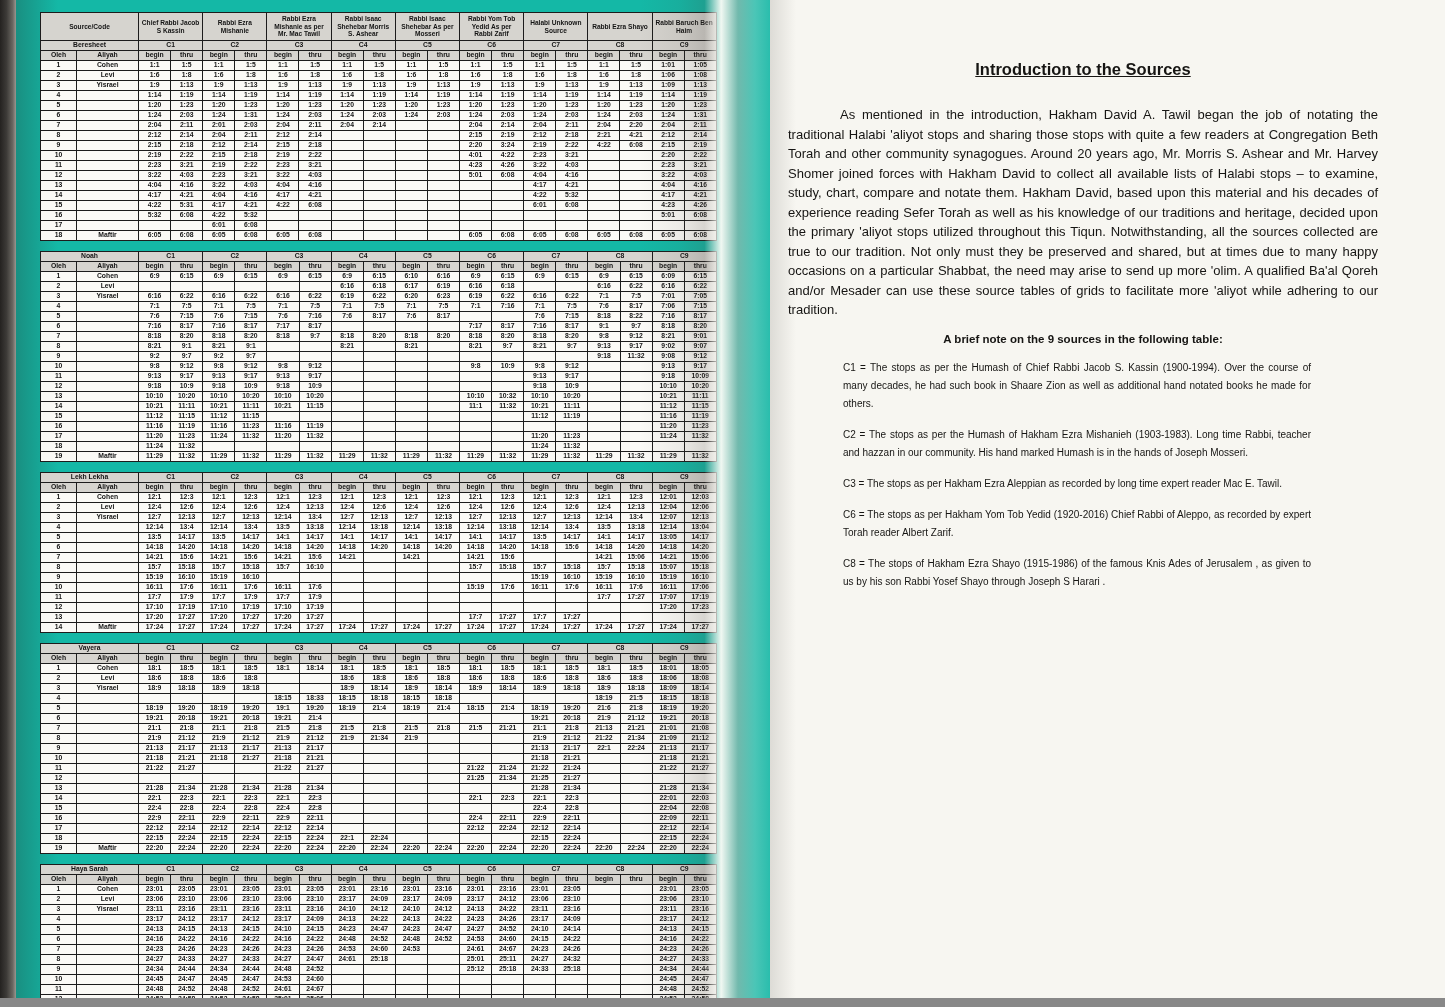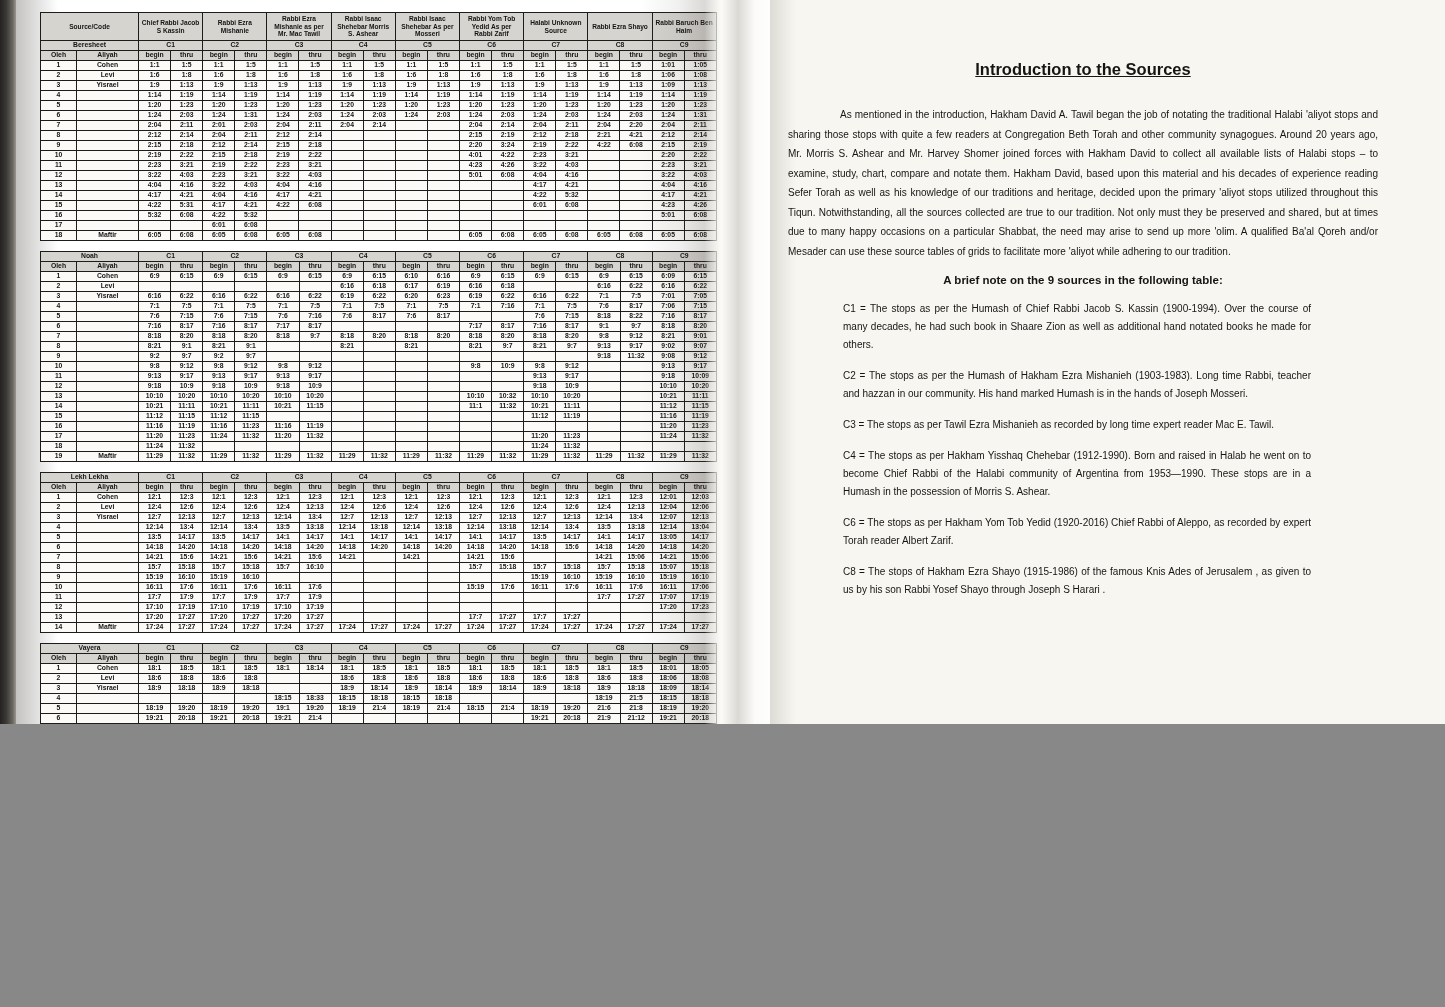--- a/index.html
+++ b/index.html
@@ -1,16 +1,16 @@
 <!DOCTYPE html>
 <html><head>
 <meta charset="utf-8">
 <style>
   html,body{margin:0;padding:0;background:#888;}
-  .scan{position:relative;width:1445px;height:724px;background:#ffffff;overflow:hidden;
+  .scan{position:relative;width:1445px;height:998px;background:#14b8a6;overflow:hidden;
         font-family:"Liberation Sans",sans-serif;}
   
   .spine{position:absolute;left:0;top:0;width:16px;height:100%;
          background:linear-gradient(90deg,#242220 0%,#3c3a37 40%,#6b6862 80%,#9a968f 100%);}
   .spine-shade{position:absolute;left:16px;top:0;width:42px;height:100%;pointer-events:none;
          background:linear-gradient(90deg,rgba(40,36,32,.28),rgba(40,36,32,0));}
   
   .gutter{position:absolute;left:640px;top:0;width:140px;height:100%;pointer-events:none;
          background:linear-gradient(90deg,
             rgba(70,64,58,0) 0%,
@@ -32,21 +32,21 @@
              font-size:6.8px;line-height:8.5px;font-weight:700;color:#141414;
              text-align:center;overflow:hidden;white-space:nowrap;}
   table.grid th{background:#d6d4cf;}
   table.grid th.rabbi{height:27px;white-space:normal;line-height:7.8px;padding:0 2px;font-size:6.6px;}
   col.c-oleh{width:36px;} col.c-aliyah{width:62px;} col.c-val{width:32.1px;}
 
   
   .right-content{position:absolute;left:788px;top:0;width:590px;color:#161513;}
   .doc-title{margin:60px 0 0;text-align:center;font-size:16.5px;font-weight:700;
              text-decoration:underline;}
-  .intro{margin:26px 0 0;font-size:10px;line-height:19.5px;text-align:justify;
+  .intro{margin:26px 0 0;font-size:13px;line-height:19.5px;text-align:justify;
          text-indent:52px;}
   .note-head{margin:13px 0 0;font-size:11.5px;font-weight:700;text-align:center;}
   .notes{margin:14px 0 0 55px;width:468px;}
   .notes p{margin:0 0 13px;font-size:10px;line-height:18px;text-align:justify;}
 </style>
 </head>
 <body>
 
 <div class="scan">
   <div class="spine"></div>
@@ -2207,19 +2207,18 @@
   <div class="right-page"></div>
   <div class="right-page-shade"></div>
 
   <div class="right-content">
     <h1 class="doc-title">Introduction to the Sources</h1>
     <p class="intro">As mentioned in the introduction, Hakham David A. Tawil began the job of notating the traditional Halabi 'aliyot stops and sharing those stops with quite a few readers at Congregation Beth Torah and other community synagogues. Around 20 years ago, Mr. Morris S. Ashear and Mr. Harvey Shomer joined forces with Hakham David to collect all available lists of Halabi stops – to examine, study, chart, compare and notate them. Hakham David, based upon this material and his decades of experience reading Sefer Torah as well as his knowledge of our traditions and heritage, decided upon the primary 'aliyot stops utilized throughout this Tiqun. Notwithstanding, all the sources collected are true to our tradition. Not only must they be preserved and shared, but at times due to many happy occasions on a particular Shabbat, the need may arise to send up more 'olim. A qualified Ba'al Qoreh and/or Mesader can use these source tables of grids to facilitate more 'aliyot while adhering to our tradition.</p>
     <p class="note-head">A brief note on the 9 sources in the following table:</p>
     <div class="notes">
         <p>C1 = The stops as per the Humash of Chief Rabbi Jacob S. Kassin (1900-1994). Over the course of many decades, he had such book in Shaare Zion as well as additional hand notated books he made for others.</p>
         <p>C2 = The stops as per the Humash of Hakham Ezra Mishanieh (1903-1983). Long time Rabbi, teacher and hazzan in our community. His hand marked Humash is in the hands of Joseph Mosseri.</p>
-        <p>C3 = The stops as per Tawil Ezra Mishanieh as recorded by long time expert reader Mac E. Tawil.</p>
-        <p>C4 = The stops as per Hakham Yisshaq Chehebar (1912-1990). Born and raised in Halab he went on to become Chief Rabbi of the Halabi community of Argentina from 1953—1990. These stops are in a Humash in the possession of Morris S. Ashear.</p>
+        <p>C3 = The stops as per Hakham Ezra Aleppian as recorded by long time expert reader Mac E. Tawil.</p>
         <p>C6 = The stops as per Hakham Yom Tob Yedid (1920-2016) Chief Rabbi of Aleppo, as recorded by expert Torah reader Albert Zarif.</p>
         <p>C8 = The stops of Hakham Ezra Shayo (1915-1986) of the famous Knis Ades of Jerusalem , as given to us by his son Rabbi Yosef Shayo through Joseph S Harari .</p>
       </div>
   </div>
 </div>
 
 </body></html>

